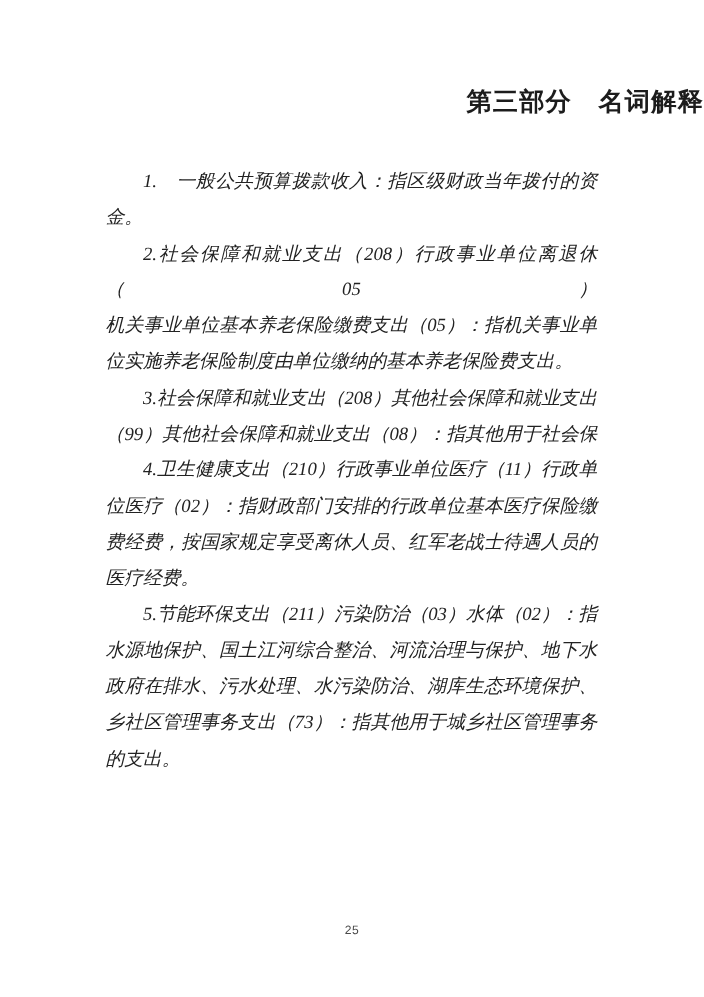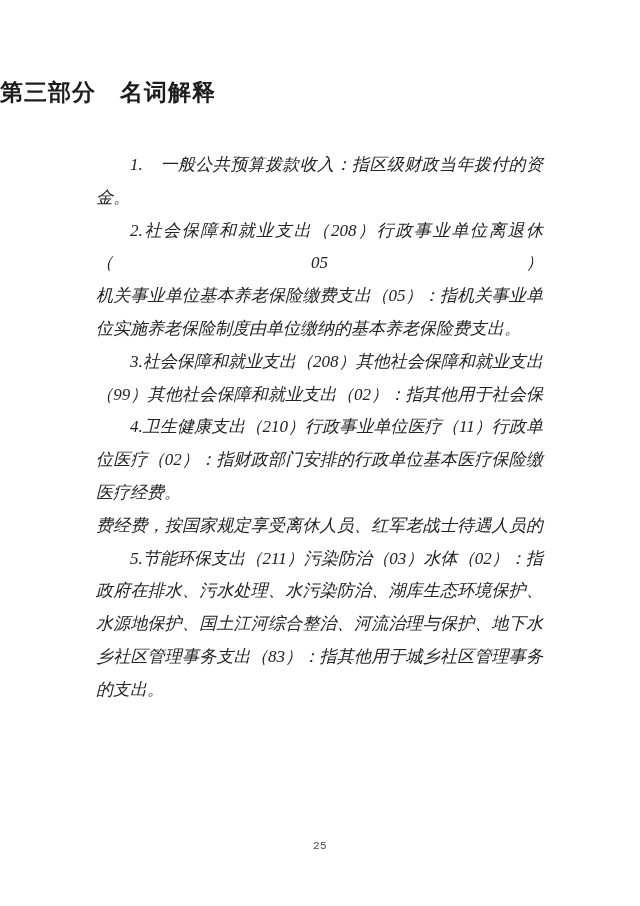--- a/index.html
+++ b/index.html
@@ -12,21 +12,21 @@
     width: 640px;
     height: 906px;
     background: #ffffff;
     overflow: hidden;
     color: #222222;
     font-family: "Liberation Serif", serif;
   }
   .doc-title {
     margin: 0;
     padding-top: 77px;
-    text-align: left;
+    text-align: right;
     font-family: "Liberation Sans", sans-serif;
     font-weight: 700;
     font-size: 23px;
     line-height: 30px;
     letter-spacing: 1px;
     color: #1c1c1c;
   }
   .doc-body {
     padding: 42px 97px 0 96px; 
     font-size: 17px;
@@ -48,21 +48,21 @@
     text-align: left;
     text-align-last: left;
     -moz-text-align-last: left;
   }
   .page-number {
     position: absolute;
     left: 0;
     right: 0;
     top: 839px;
     text-align: center;
-    font-family: Liberation Mono, monospace;
+    font-family: Liberation Sans, sans-serif;
     font-size: 11px;
     line-height: 14px;
     color: #4a4a4a;
     letter-spacing: 0.5px;
   }
 </style>
 </head>
 <body>
 
 <div class="page">
@@ -77,38 +77,38 @@
     </div>
 
     <div class="paragraph">
       <div class="line first">2.社会保障和就业支出（208）行政事业单位离退休（05）</div>
       <div class="line">机关事业单位基本养老保险缴费支出（05）：指机关事业单</div>
       <div class="line last">位实施养老保险制度由单位缴纳的基本养老保险费支出。</div>
     </div>
 
     <div class="paragraph">
       <div class="line first">3.社会保障和就业支出（208）其他社会保障和就业支出</div>
-      <div class="line">（99）其他社会保障和就业支出（02）：指其他用于社会保</div>
+      <div class="line">（99）其他社会保障和就业支出（08）：指其他用于社会保</div>
     </div>
 
     <div class="paragraph">
       <div class="line first">4.卫生健康支出（210）行政事业单位医疗（11）行政单</div>
       <div class="line">位医疗（02）：指财政部门安排的行政单位基本医疗保险缴</div>
+      <div class="line">费经费，按国家规定享受离休人员、红军老战士待遇人员的</div>
       <div class="line last">医疗经费。</div>
-      <div class="line">费经费，按国家规定享受离休人员、红军老战士待遇人员的</div>
     </div>
 
     <div class="paragraph">
       <div class="line first">5.节能环保支出（211）污染防治（03）水体（02）：指</div>
+      <div class="line">水源地保护、国土江河综合整治、河流治理与保护、地下水</div>
       <div class="line">政府在排水、污水处理、水污染防治、湖库生态环境保护、</div>
-      <div class="line">水源地保护、国土江河综合整治、河流治理与保护、地下水</div>
     </div>
 
     <div class="paragraph">
-      <div class="line">乡社区管理事务支出（83）：指其他用于城乡社区管理事务</div>
+      <div class="line">乡社区管理事务支出（73）：指其他用于城乡社区管理事务</div>
       <div class="line last">的支出。</div>
     </div>
 
     <div class="paragraph">
     </div>
 
   </div>
 
   <div class="page-number">25</div>
 

